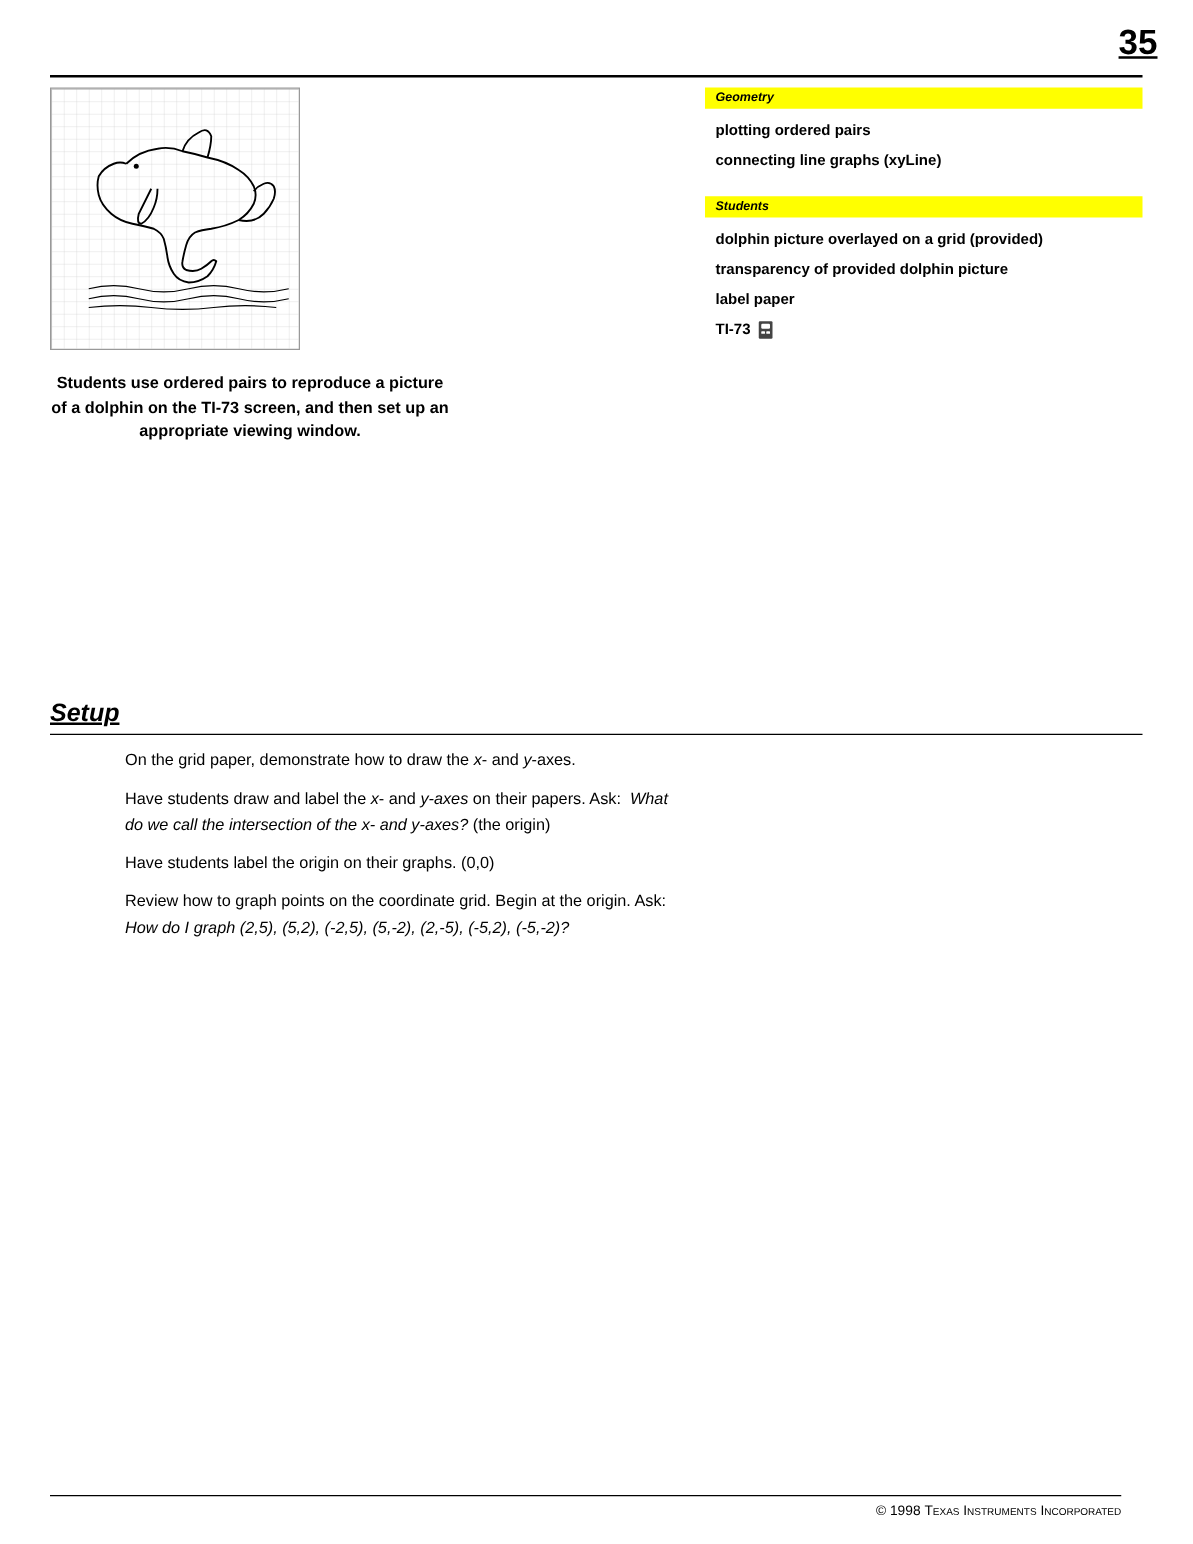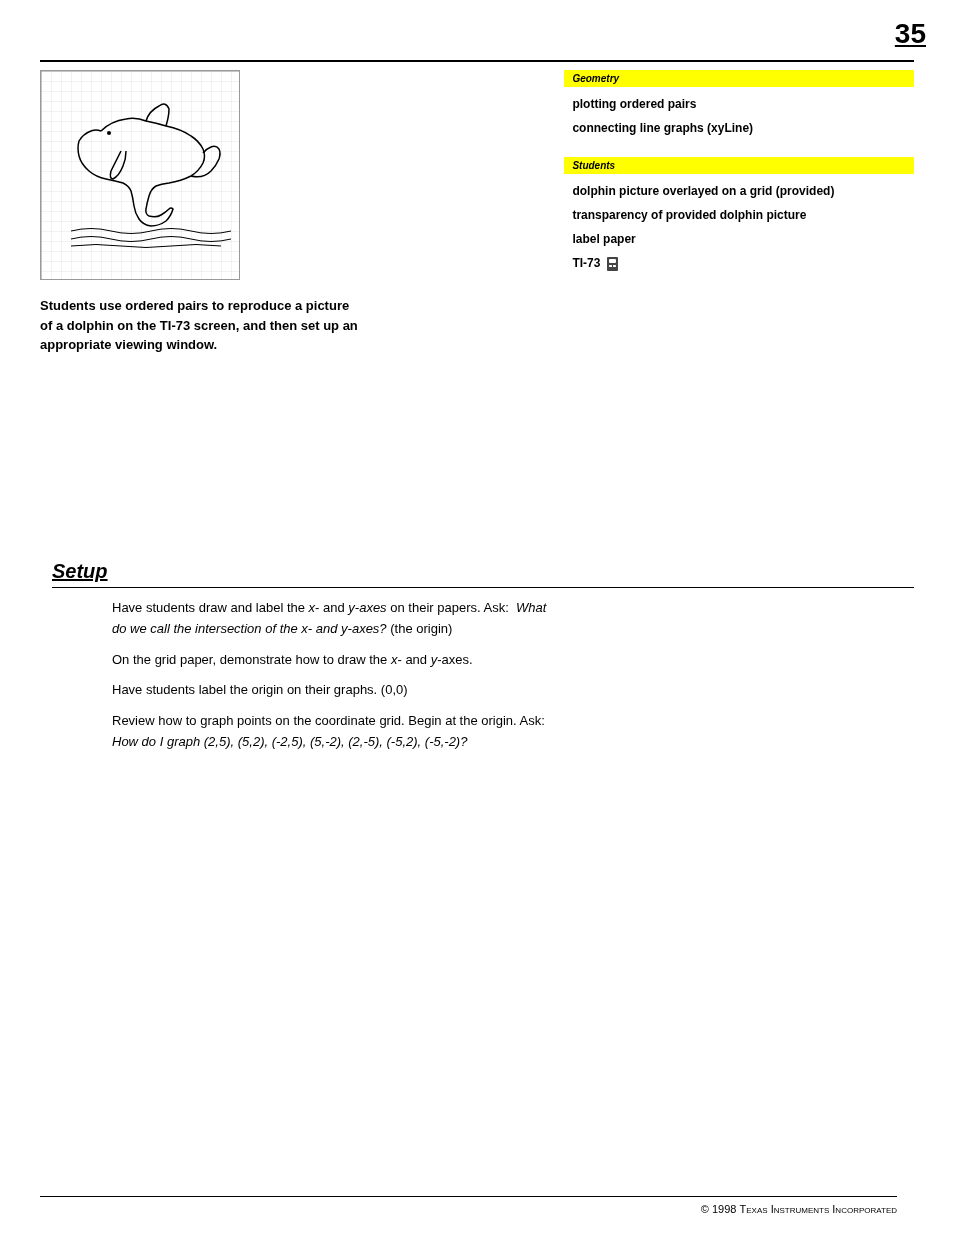--- a/index.html
+++ b/index.html
@@ -89,27 +89,28 @@
       overflow: hidden;
     }
 
     .description-text {
       font-size: 13px;
       font-weight: bold;
       font-family: Arial, sans-serif;
       line-height: 1.5;
       max-width: 320px;
       margin-bottom: 20px;
+      text-align: center;
     }
 
     
     .setup-section {
       position: absolute;
       top: 490px;
-      left: 12px;
+      left: 0;
       right: 0;
     }
 
     .setup-title {
       font-size: 20px;
       font-weight: bold;
       font-family: Arial, sans-serif;
       font-style: italic;
       text-decoration: underline;
       margin-bottom: 4px;
@@ -303,25 +304,25 @@
       </div>
 
     </div>
 
     <div class="setup-section">
       <div class="setup-title">Setup</div>
       <div class="setup-rule"></div>
       <div class="setup-content">
 
         <div class="setup-para">
+          On the grid paper, demonstrate how to draw the <em class="math-var">x</em>- and <em class="math-var">y</em>-axes.
+        </div>
+
+        <div class="setup-para">
           Have students draw and label the <em class="math-var">x</em>- and <em class="math-var">y-axes</em> on their papers. Ask:&nbsp; <em>What do we call the intersection of the x- and y-axes?</em> (the origin)
-        </div>
-
-        <div class="setup-para">
-          On the grid paper, demonstrate how to draw the <em class="math-var">x</em>- and <em class="math-var">y</em>-axes.
         </div>
 
         <div class="setup-para">
           Have students label the origin on their graphs. (0,0)
         </div>
 
         <div class="setup-para">
           Review how to graph points on the coordinate grid. Begin at the origin. Ask:&nbsp; <em>How do I graph (2,5), (5,2), (-2,5), (5,-2), (2,-5), (-5,2), (-5,-2)?</em>
         </div>
 

